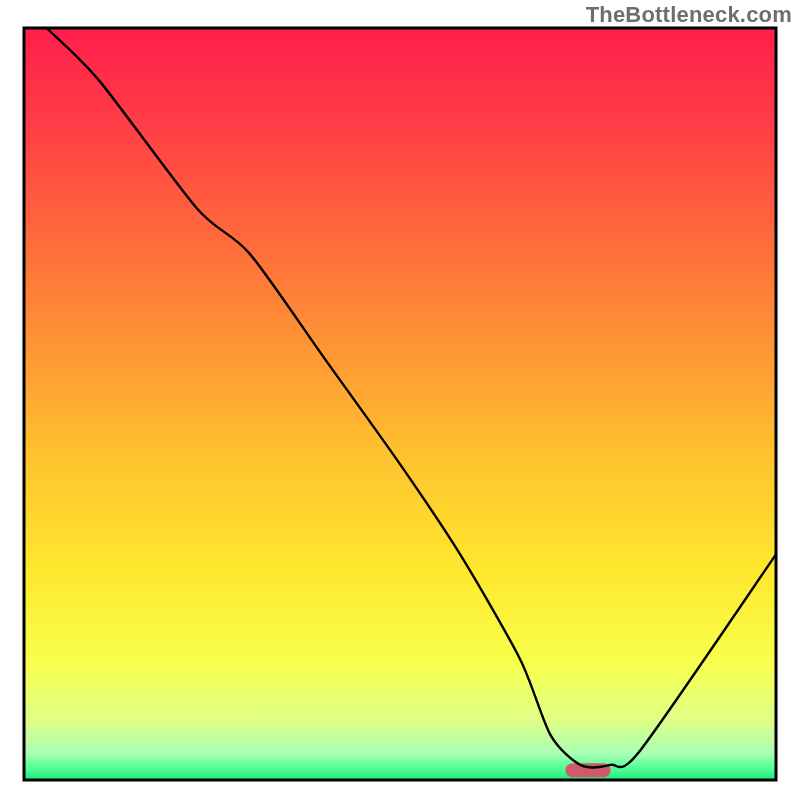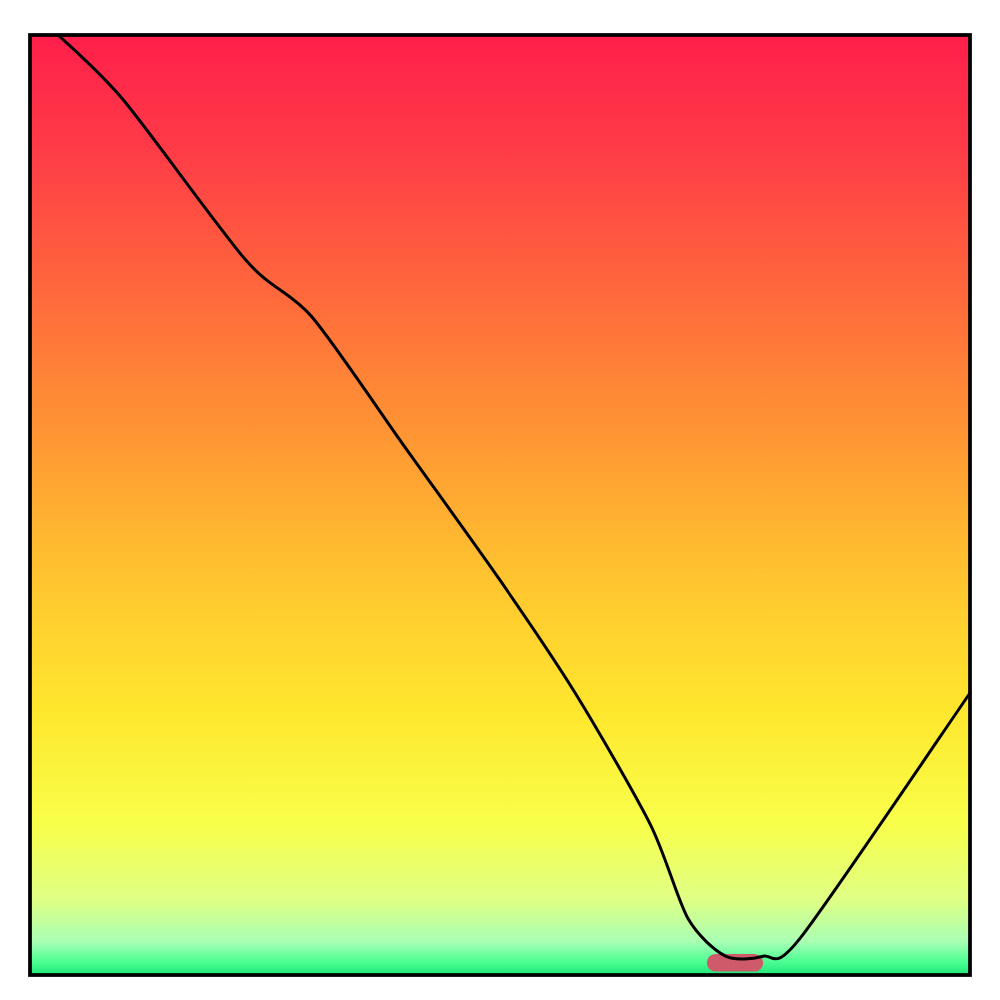--- a/index.html
+++ b/index.html
@@ -27,20 +27,21 @@
     user-select: none;
   }
   svg {
     display: block;
   }
 </style>
 </head>
 <body>
 
 <div class="chart-wrap">
+  <div class="watermark">TheBottleneck.com</div>
 
   <svg id="chart-svg" width="800" height="800" viewBox="0 0 800 800">
     <defs>
       <linearGradient id="bgGrad" x1="0" y1="0" x2="0" y2="1">
           <stop offset="0%" stop-color="#ff1f4b"></stop>
           <stop offset="12%" stop-color="#ff3b47"></stop>
           <stop offset="28.000000000000004%" stop-color="#ff6a3b"></stop>
           <stop offset="44%" stop-color="#ff9a33"></stop>
           <stop offset="57.99999999999999%" stop-color="#ffc52f"></stop>
           <stop offset="72%" stop-color="#ffe72e"></stop>

